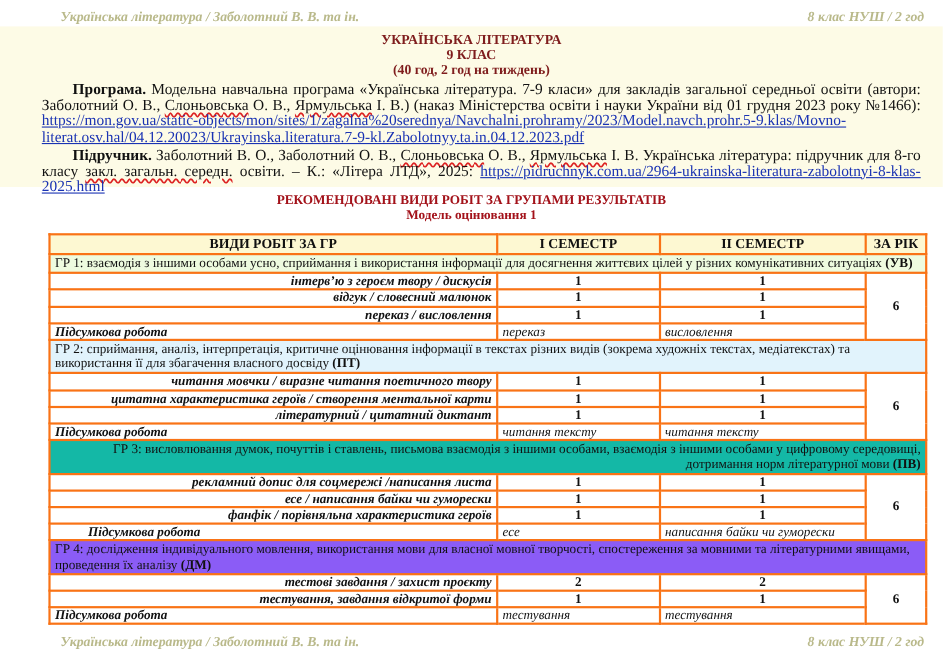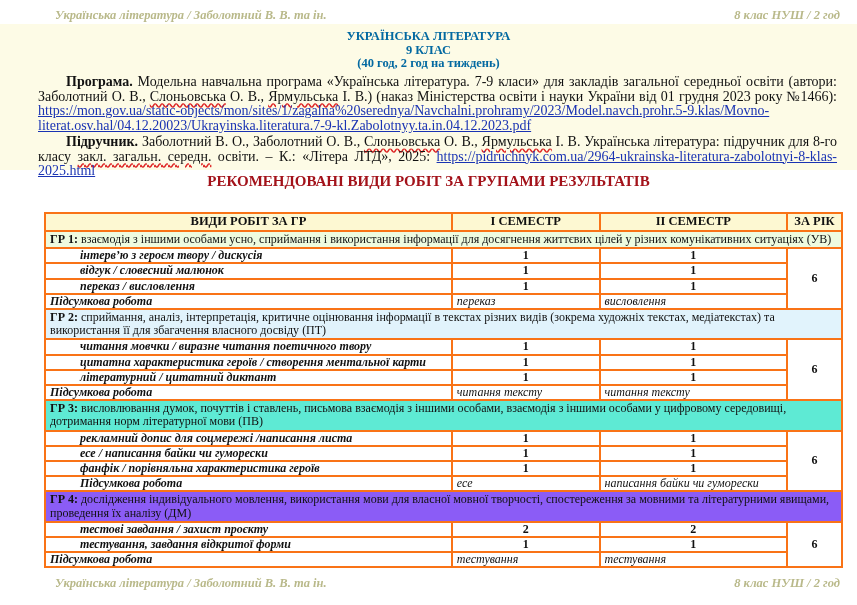--- a/index.html
+++ b/index.html
@@ -17,55 +17,55 @@
   }
   .running-head.top { top: 6px; }
   .running-head.bottom { top: 574px; }
   .running-head .left { position: absolute; left: 55px; top: 2px; }
   .running-head .right { position: absolute; right: 17px; top: 2px; }
 
   .intro {
     position: absolute; left: 0; right: 0; top: 24px; height: 146px;
     background: #fdfbe6;
   }
-  .title-block { text-align: center; color: #0369a1; font-weight: bold; font-size: 12.5px; line-height: 13.5px; padding-top: 6px; }
+  .title-block { text-align: center; color: #7f1d1d; font-weight: bold; font-size: 12.5px; line-height: 13.5px; padding-top: 6px; }
   .para {
     position: absolute; left: 38px; right: 20px;
     font-size: 14px; line-height: 14.6px; text-align: justify;
   }
   .para .lead { font-weight: bold; }
   .para.program { top: 51px; text-indent: 28px; }
   .para.textbook { top: 111px; text-indent: 28px; }
   .link { color: #1a33b3; text-decoration: underline; }
   .sp { text-decoration: underline wavy #d22; text-underline-offset: 2px; }
 
   .section-title {
     position: absolute; left: 0; right: 0; top: 174px;
-    text-align: center; color: #a3121a; font-weight: bold; font-size: 15px; line-height: 14px;
+    text-align: center; color: #a3121a; font-weight: bold; font-size: 12px; line-height: 14px;
   }
 
   table.grid {
     position: absolute; left: 44px; top: 212px;
     width: 799px; border-collapse: collapse;
     font-size: 12px;
   }
   table.grid td, table.grid th {
     border: 2px solid #f97316; padding: 0 4px; line-height: 13.2px;
     vertical-align: middle;
   }
   table.grid th { background: #fdf8d2; font-weight: bold; text-align: center; height: 16px; font-size: 12.5px; }
   col.c1 { width: 408px; } col.c2 { width: 148px; } col.c3 { width: 188px; } col.c4 { width: 55px; }
   tr.group td { padding: 1px 4px; }
   tr.group.g1 td { background: #eefbdf; }
   tr.group.g2 td { background: #e1f3fc; }
-  tr.group.g3 td { background: #5eead4; }
+  tr.group.g3 td { background: #14b8a6; text-align: right; }
   tr.group.g4 td { background: #8b5cf6; }
-  .grp-label { font-weight: bold; }
-  .grp-code { font-weight: normal; margin-top: 12px; }
-  td.activity { font-style: italic; font-weight: bold; padding-left: 34px !important; height: 13px; }
+  .grp-label { font-weight: normal; }
+  .grp-code { font-weight: bold; margin-top: 12px; }
+  td.activity { font-style: italic; font-weight: bold; padding-left: 34px !important; height: 13px; text-align: right; }
   td.summary-label { font-style: italic; font-weight: bold; height: 13px; }
   td.summary-label.indented { padding-left: 34px !important; }
   td.num { text-align: center; font-weight: bold; }
   td.sumval { text-align: left; font-style: italic; font-weight: normal; }
   td.year { text-align: center; font-weight: bold; }
 </style>
 </head>
 <body>
 
 <div class="running-head top">
@@ -78,20 +78,21 @@
     <div>УКРАЇНСЬКА ЛІТЕРАТУРА</div>
     <div>9 КЛАС</div>
     <div>(40 год, 2 год на тиждень)</div>
   </div>
   <div class="para program"><span class="lead">Програма.</span><span> Модельна навчальна програма «Українська література. 7-9 класи» для закладів загальної середньої освіти (автори: Заболотний О. В., </span><span class="sp">Слоньовська</span><span> О. В., </span><span class="sp">Ярмульська</span><span> І. В.) (наказ Міністерства освіти і науки України від 01 грудня 2023 року №1466): </span><a class="link">https://mon.gov.ua/static-objects/mon/sites/1/zagalna%20serednya/Navchalni.prohramy/2023/Model.navch.prohr.5-9.klas/Movno-literat.osv.hal/04.12.20023/Ukrayinska.literatura.7-9-kl.Zabolotnyy.ta.in.04.12.2023.pdf</a></div>
   <div class="para textbook"><span class="lead">Підручник.</span><span> Заболотний В. О., Заболотний О. В., </span><span class="sp">Слоньовська</span><span> О. В., </span><span class="sp">Ярмульська</span><span> І. В. Українська література: підручник для 8-го класу </span><span class="sp">закл. загальн. середн.</span><span> освіти. – К.: «Літера ЛТД», 2025: </span><a class="link">https://pidruchnyk.com.ua/2964-ukrainska-literatura-zabolotnyi-8-klas-2025.html</a></div>
 </div>
 
 <div class="section-title">
   <div>РЕКОМЕНДОВАНІ ВИДИ РОБІТ ЗА ГРУПАМИ РЕЗУЛЬТАТІВ</div>
+  <div>Модель оцінювання 1</div>
 </div>
 
 <table class="grid">
   <colgroup>
       <col class="c1">
       <col class="c2">
       <col class="c3">
       <col class="c4">
     </colgroup>
   <thead>

